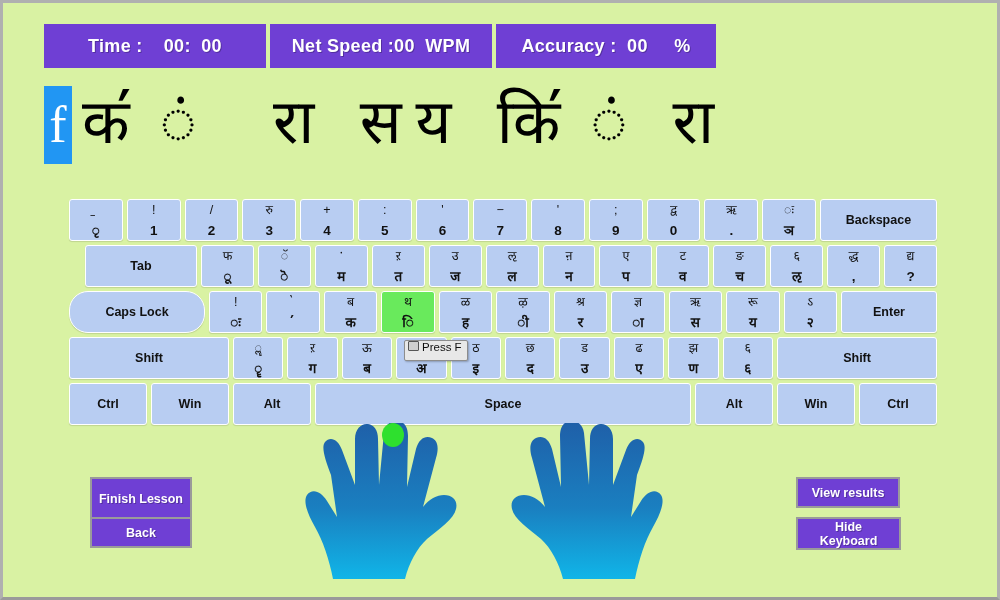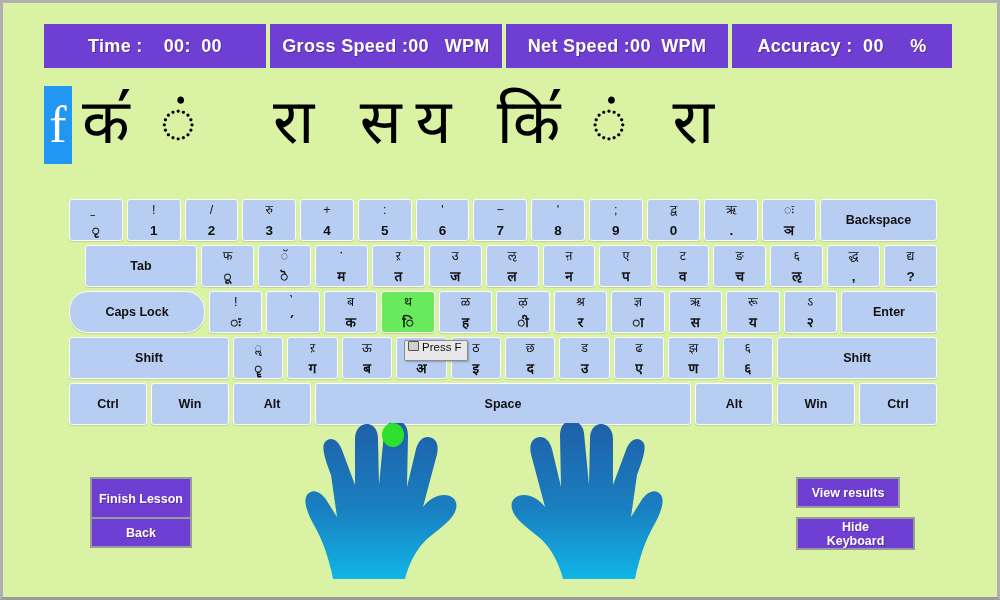--- a/index.html
+++ b/index.html
@@ -207,30 +207,29 @@
     text-align: center;
     line-height: 14px;
     box-sizing: border-box;
     text-shadow: 1px 1px 0 rgba(0,0,0,0.25);
     cursor: pointer;
     white-space: pre-line;
   }
   #btn-finish { left: 87px; top: 474px; width: 102px; height: 43px; }
   #btn-back   { left: 87px; top: 514px; width: 102px; height: 31px; }
   #btn-view   { left: 793px; top: 474px; width: 104px; height: 31px; }
-  #btn-hide   { left: 793px; top: 514px; width: 119px; height: 33px; }
+  #btn-hide   { left: 793px; top: 514px; width: 105px; height: 33px; }
 </style>
 </head>
 <body>
 
 <div id="app">
 
   <div id="status-bar">
     <div class="stat-cell time">Time :    00:  00</div>
-    <div class="stat-cell gross">Gross Speed :00   WPM</div>
     <div class="stat-cell net">Net Speed :00  WPM</div>
     <div class="stat-cell acc">Accuracy :  00     %</div>
   </div>
 
   <div id="type-display">
     <div id="cursor-block">f</div>
     <div id="type-text">क॔ ं  रा सय कि॔ ं रा</div>
   </div>
 
   <div id="keyboard">

